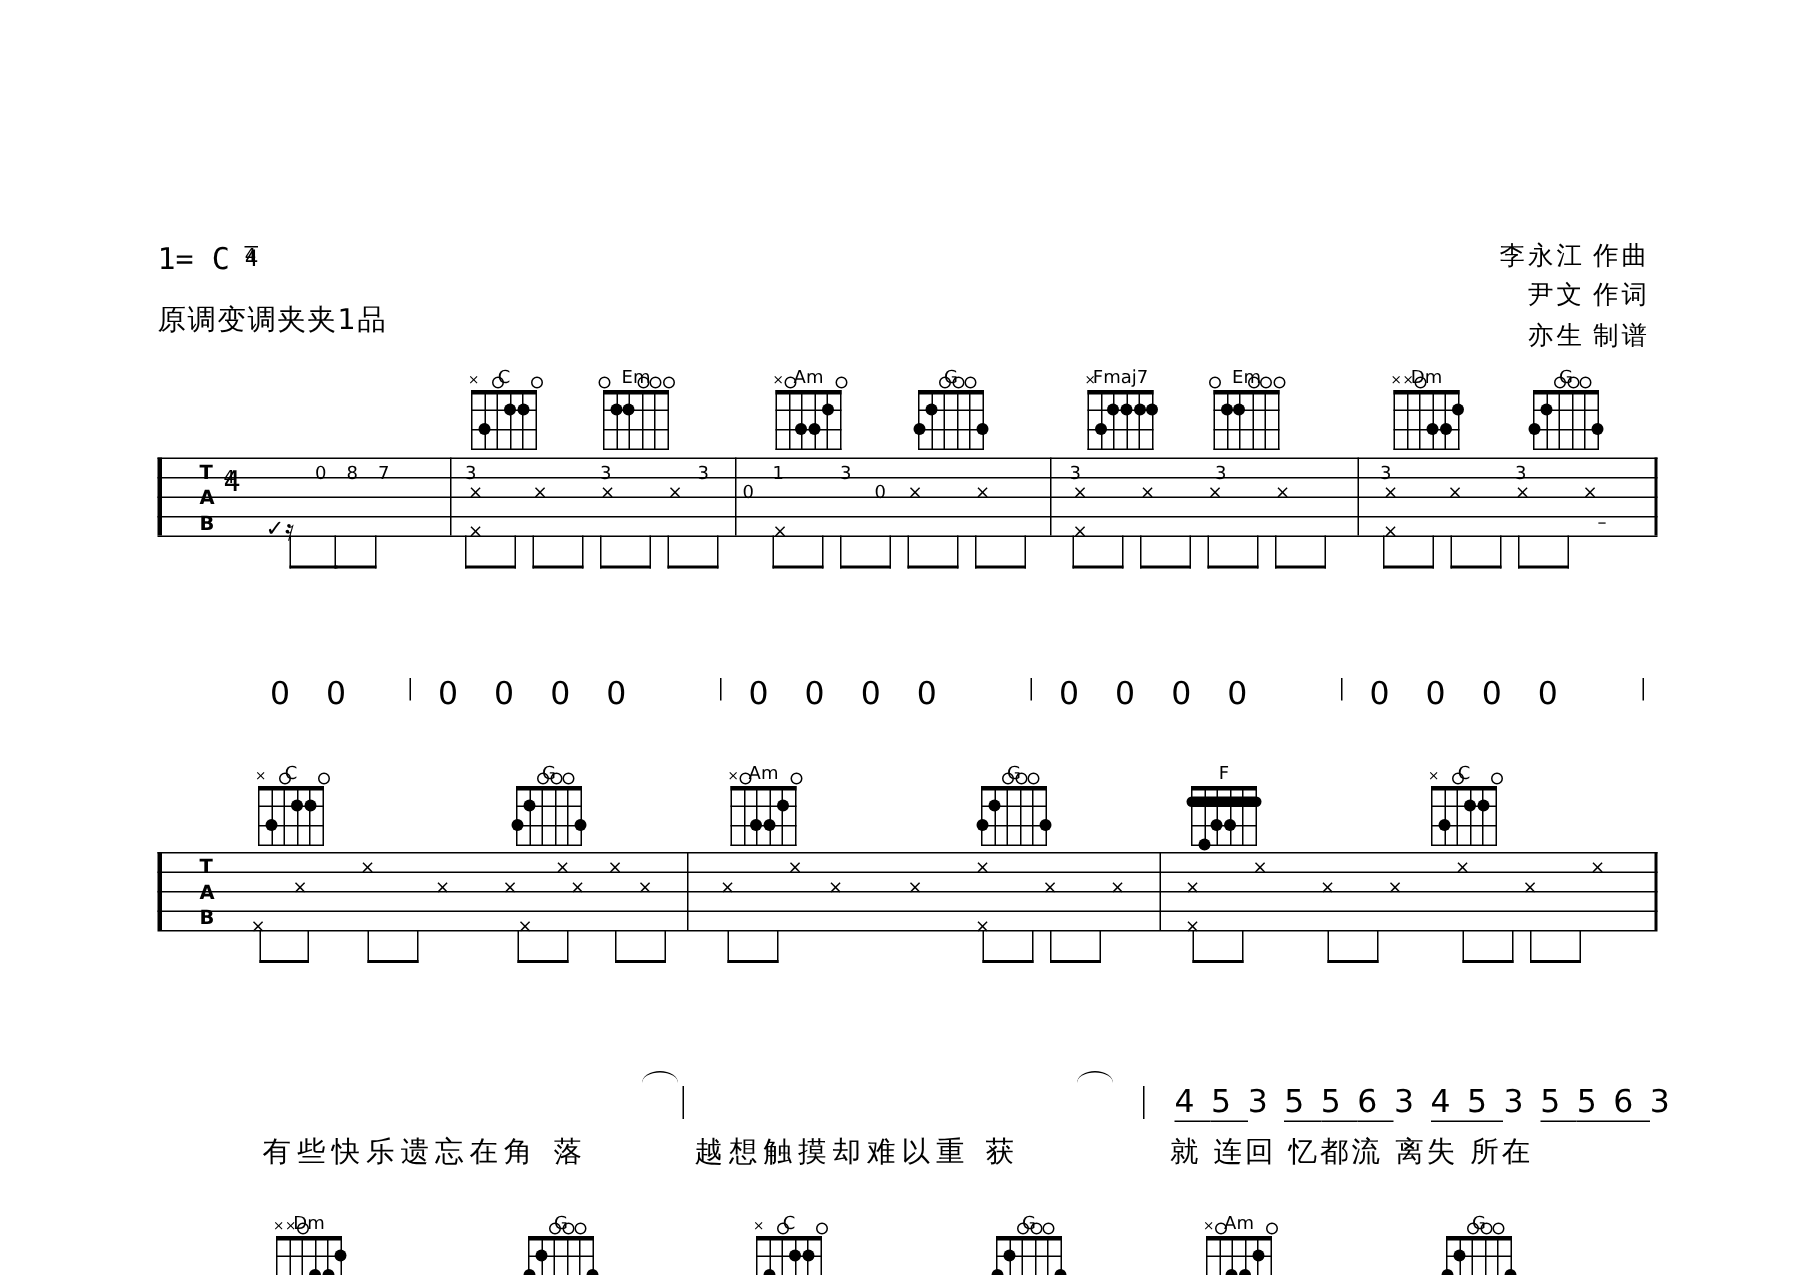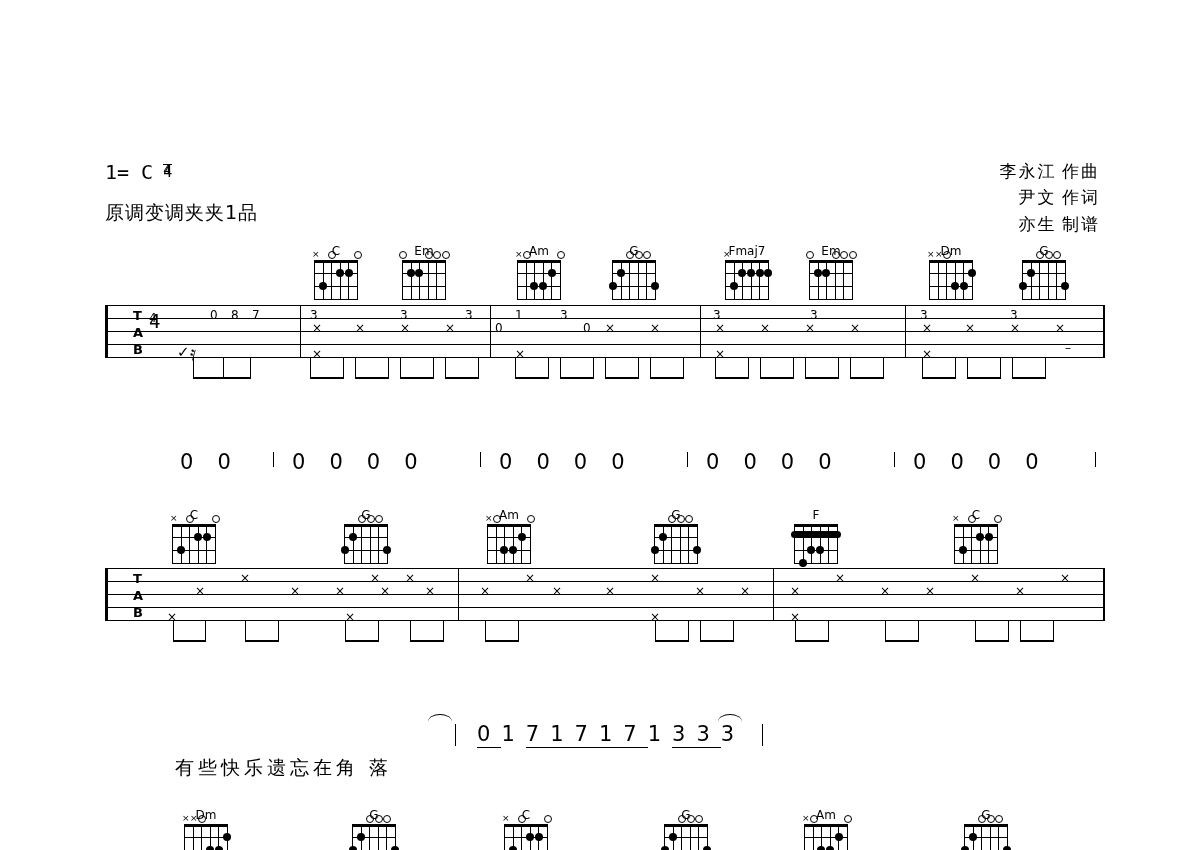--- a/index.html
+++ b/index.html
@@ -634,26 +634,28 @@
     <div class="beam" style="left:915px;top:72px;width:34px"></div>
   </div>
 
   <div class="curve" style="left:428px;top:714px;width:24px"></div>
   <div class="curve" style="left:718px;top:714px;width:24px"></div>
 
   <div class="lyricrow" style="left:175px;top:755px;letter-spacing:4px;">有些快乐遗忘在角 落</div>
 
   <div class="tick" style="left:455px;top:724px;height:22px"></div>
 
-  <div class="numrow" style="left:477px;top:722px;letter-spacing:11px;">
-    <span class="underline1">0</span><span>1</span><span class="underline1">7</span><span class="underline1">1</span><span class="underline1">7</span><span class="underline1">1</span><span class="underline1">7</span><span>1</span><span class="underline1">3</span><span class="underline1">3</span><span>3</span>
-  </div>
+  <div class="lyricrow" style="left:463px;top:755px;letter-spacing:4px;">越想触摸却难以重 获</div>
 
   <div class="tick" style="left:762px;top:724px;height:22px"></div>
 
+  <div class="numrow" style="left:783px;top:722px;letter-spacing:11px;">
+    <span class="underline1">4</span><span class="underline1">5</span><span>3</span><span class="underline1">5</span><span class="underline1">5</span><span class="underline1">6</span><span>3</span><span class="underline1">4</span><span class="underline1">5</span><span>3</span><span class="underline1">5</span><span class="underline1">5</span><span class="underline1">6</span><span>3</span>
+  </div>
+  <div class="lyricrow" style="left:780px;top:755px;letter-spacing:2px;">就 连回 忆都流 离失 所在</div>
 
   <div class="chord" style="left:180px;top:808px;">
     <div class="cname">Dm</div>
     <div class="grid">
       <div class="nut"></div>
       <div class="h" style="top:13px"></div>
       <div class="v" style="left:0"></div>
         <div class="v" style="left:8.6px"></div>
         <div class="v" style="left:17.2px"></div>
       <div class="v" style="left:25.8px"></div>

